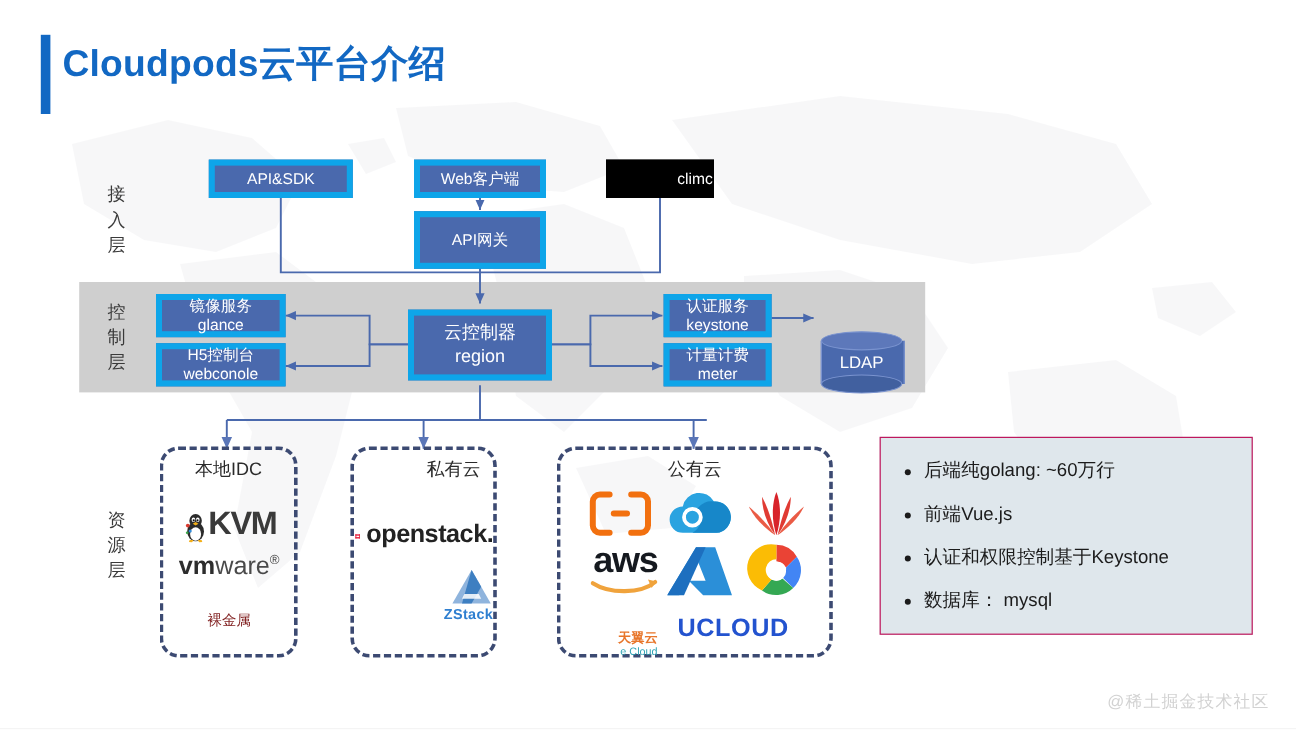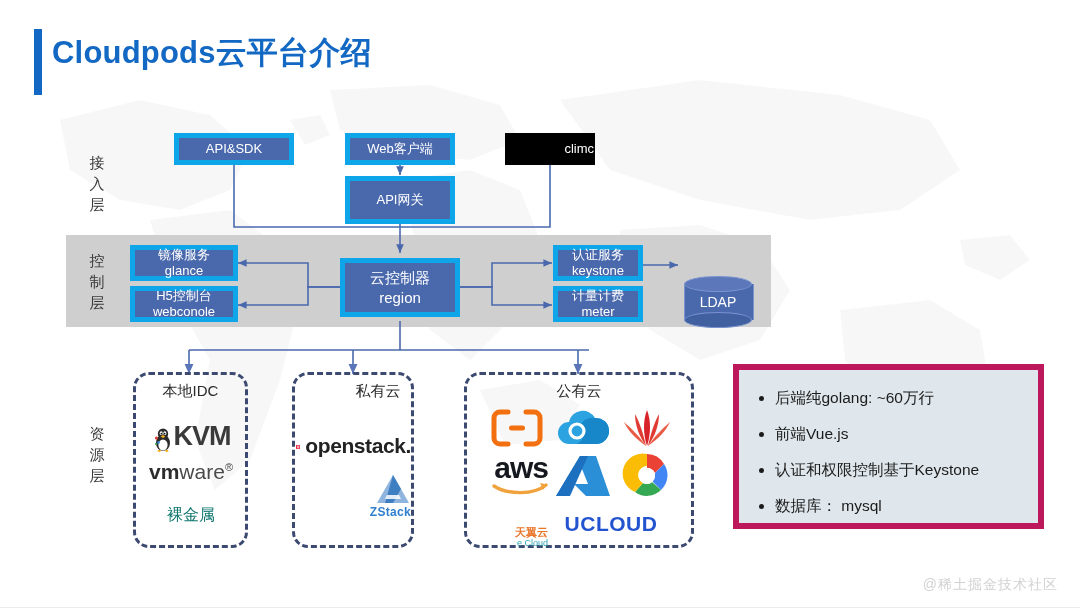--- a/index.html
+++ b/index.html
@@ -53,32 +53,32 @@
   
   .dashgroup{position:absolute;box-sizing:border-box;border:3px dashed #3c4a72;border-radius:16px;background:transparent;}
   .dash-title{position:absolute;text-align:center;font-size:15px;color:#2a2a2a;white-space:nowrap;}
 
   
   .logo{position:absolute;display:flex;align-items:flex-end;justify-content:center;}
   .kvm-text{font-size:27px;font-weight:bold;color:#3a3a3a;letter-spacing:-1px;
             font-family:"Liberation Sans","DejaVu Sans",sans-serif;}
   .vmware-text{font-size:21px;color:#4a4a4a;font-family:"Liberation Sans","DejaVu Sans",sans-serif;}
   .vmware-text b{font-weight:bold;color:#2d2d2d;}
-  .bare-metal{font-size:16px;color:#0f766e;}
+  .bare-metal{font-size:12px;color:#7f1d1d;}
   .openstack-text{font-size:21px;font-weight:bold;color:#222;letter-spacing:-.4px;}
   .zstack-text{font-size:12px;font-weight:bold;color:#2f7fd0;letter-spacing:.3px;}
   .aws-text{font-size:30px;font-weight:bold;color:#15191f;letter-spacing:-1px;line-height:30px;}
   .ucloud-text{font-size:21px;font-weight:bold;color:#2353cf;letter-spacing:.5px;
                font-family:"Liberation Sans","DejaVu Sans",sans-serif;}
   .tianyi-text{font-size:11px;font-weight:bold;color:#e8762b;line-height:12px;text-align:center;margin-top:29px;}
   .tianyi-sub{font-size:9px;color:#2fa3b5;line-height:11px;text-align:center;}
 
   
   .notes{position:absolute;left:733px;top:364px;width:311px;height:165px;box-sizing:border-box;
-         background:#dfe7ec;border:6px solid #be185d;padding:10px 14px 0 14px;}
+         background:#dfe7ec;border:1px solid #be185d;padding:10px 14px 0 14px;}
   .notes ul{list-style:none;margin:0;padding:0;}
   .notes li{position:relative;padding-left:22px;font-size:15.5px;line-height:36px;color:#1b1b1b;white-space:nowrap;}
   .notes li:before{content:"";position:absolute;left:6px;top:16px;width:5px;height:5px;border-radius:50%;background:#1b1b1b;}
 
   
   .watermark{position:absolute;right:22px;bottom:14px;color:#d2d2d2;font-size:14px;letter-spacing:1px;}
   .bottom-rule{position:absolute;left:0;bottom:0;width:1080px;height:1px;background:#ededed;}
 </style>
 </head>
 <body>

